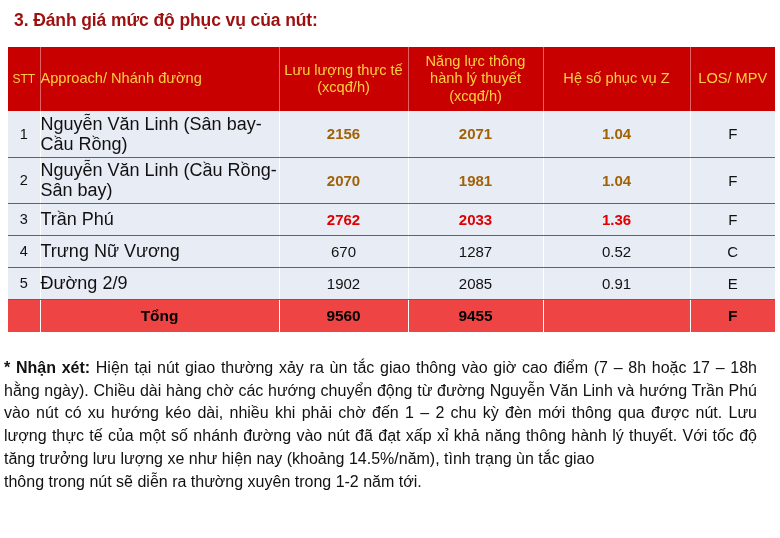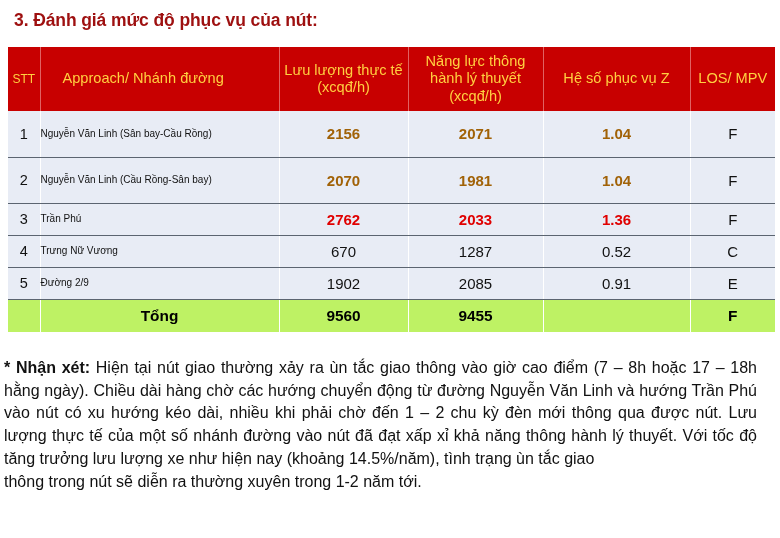--- a/index.html
+++ b/index.html
@@ -69,21 +69,20 @@
     font-weight: normal;
     text-align: center;
     line-height: 1.2;
     border-right: 1.5px solid #e06262;
     padding: 2px 4px;
     box-sizing: border-box;
   }
   thead th:last-child { border-right: none; }
   thead th.th-app {
     text-align: left;
-    padding-left: 22px;
   }
   thead th.th-stt { font-size: 12px; }
 
   
   tbody tr { height: 100%; }
   tbody td {
     background: #e8ecf5;
     font-size: 15px;
     color: #111111;
     border-bottom: 1.6px solid #5b6470;
@@ -96,37 +95,37 @@
   tbody tr.short td { height: 32px; }
 
   td.cell-stt {
     text-align: center;
     font-size: 14.5px;
   }
   td.cell-app {
     text-align: left;
     padding-left: 10px;
     line-height: 1.12;
-    font-size: 10px;
+    font-size: 18px;
   }
   td.cell-num, td.cell-los {
     text-align: center;
   }
   td.bold-blue {
     font-weight: bold;
     color: #a16207;
   }
   td.bold-red {
     font-weight: bold;
     color: #e00000;
   }
 
   
   tr.total-row td {
-    background: #bef264;
+    background: #ef4444;
     color: #000000;
     font-weight: bold;
     font-size: 15.4px;
     text-align: center;
     height: 33px;
     border-bottom: none;
     border-right: 1.2px solid #ffffff;
   }
   tr.total-row td:last-child { border-right: none; }
   tr.total-row td.cell-stt { font-weight: bold; }

